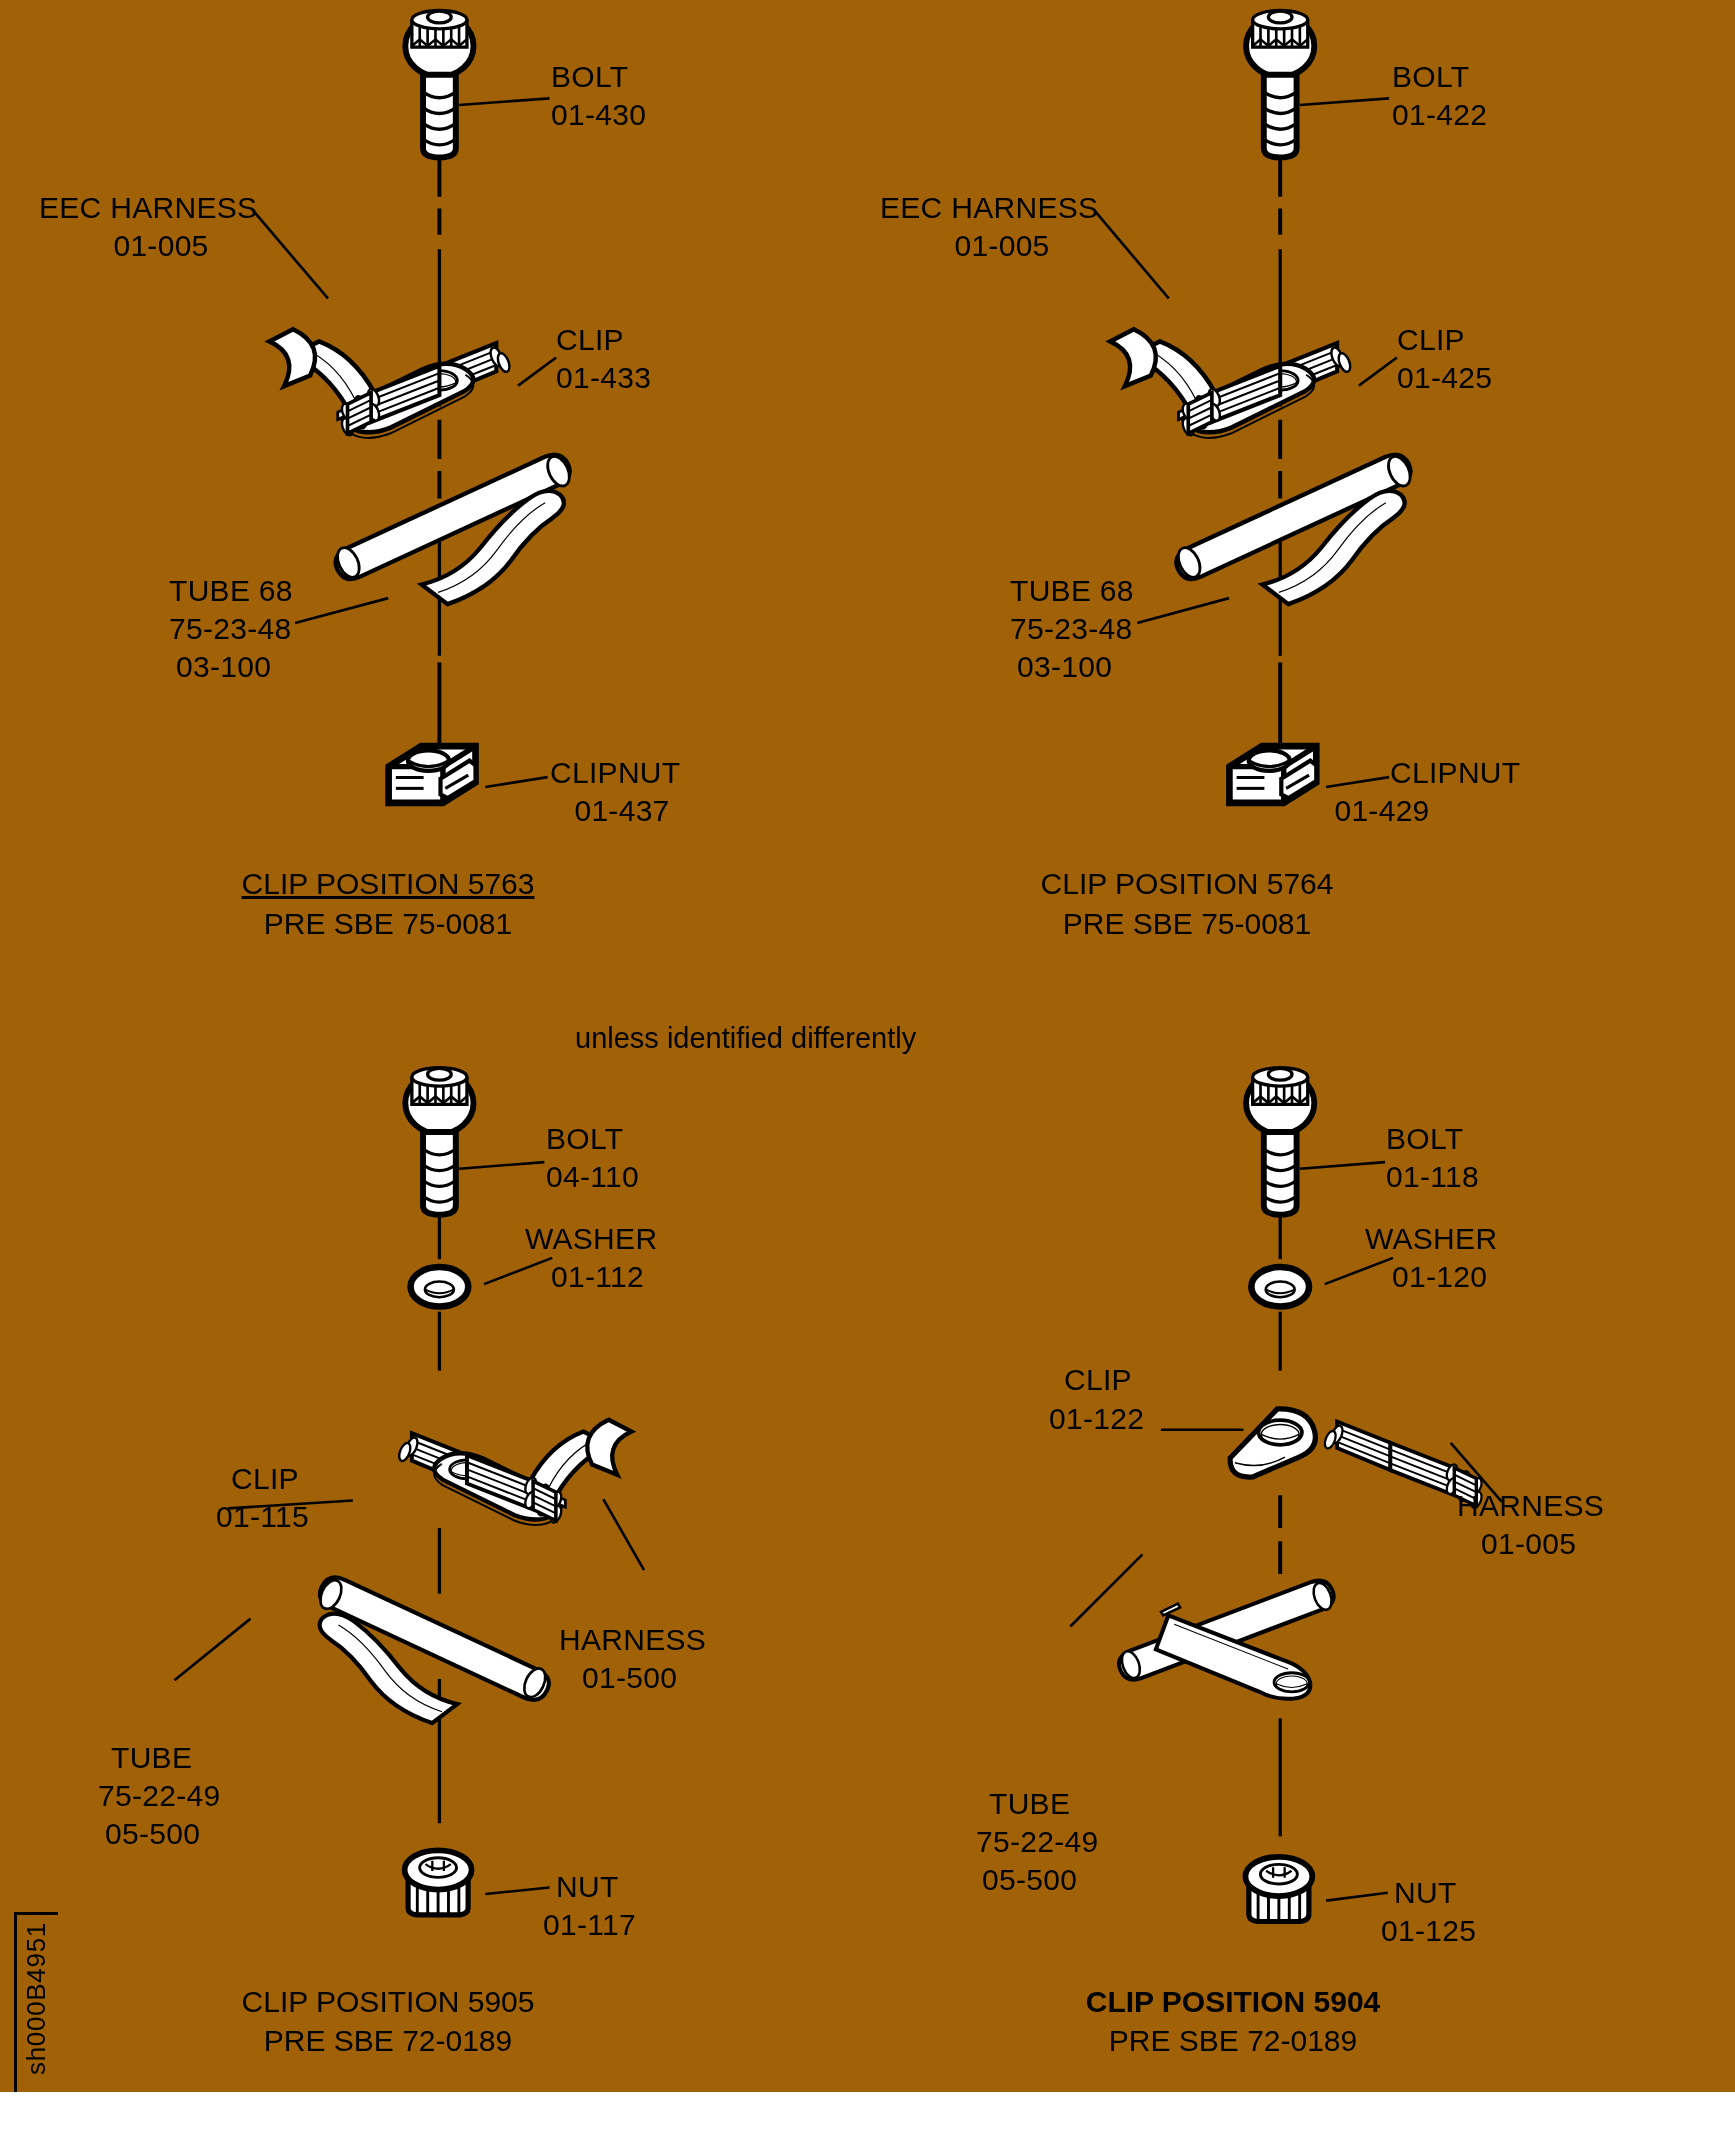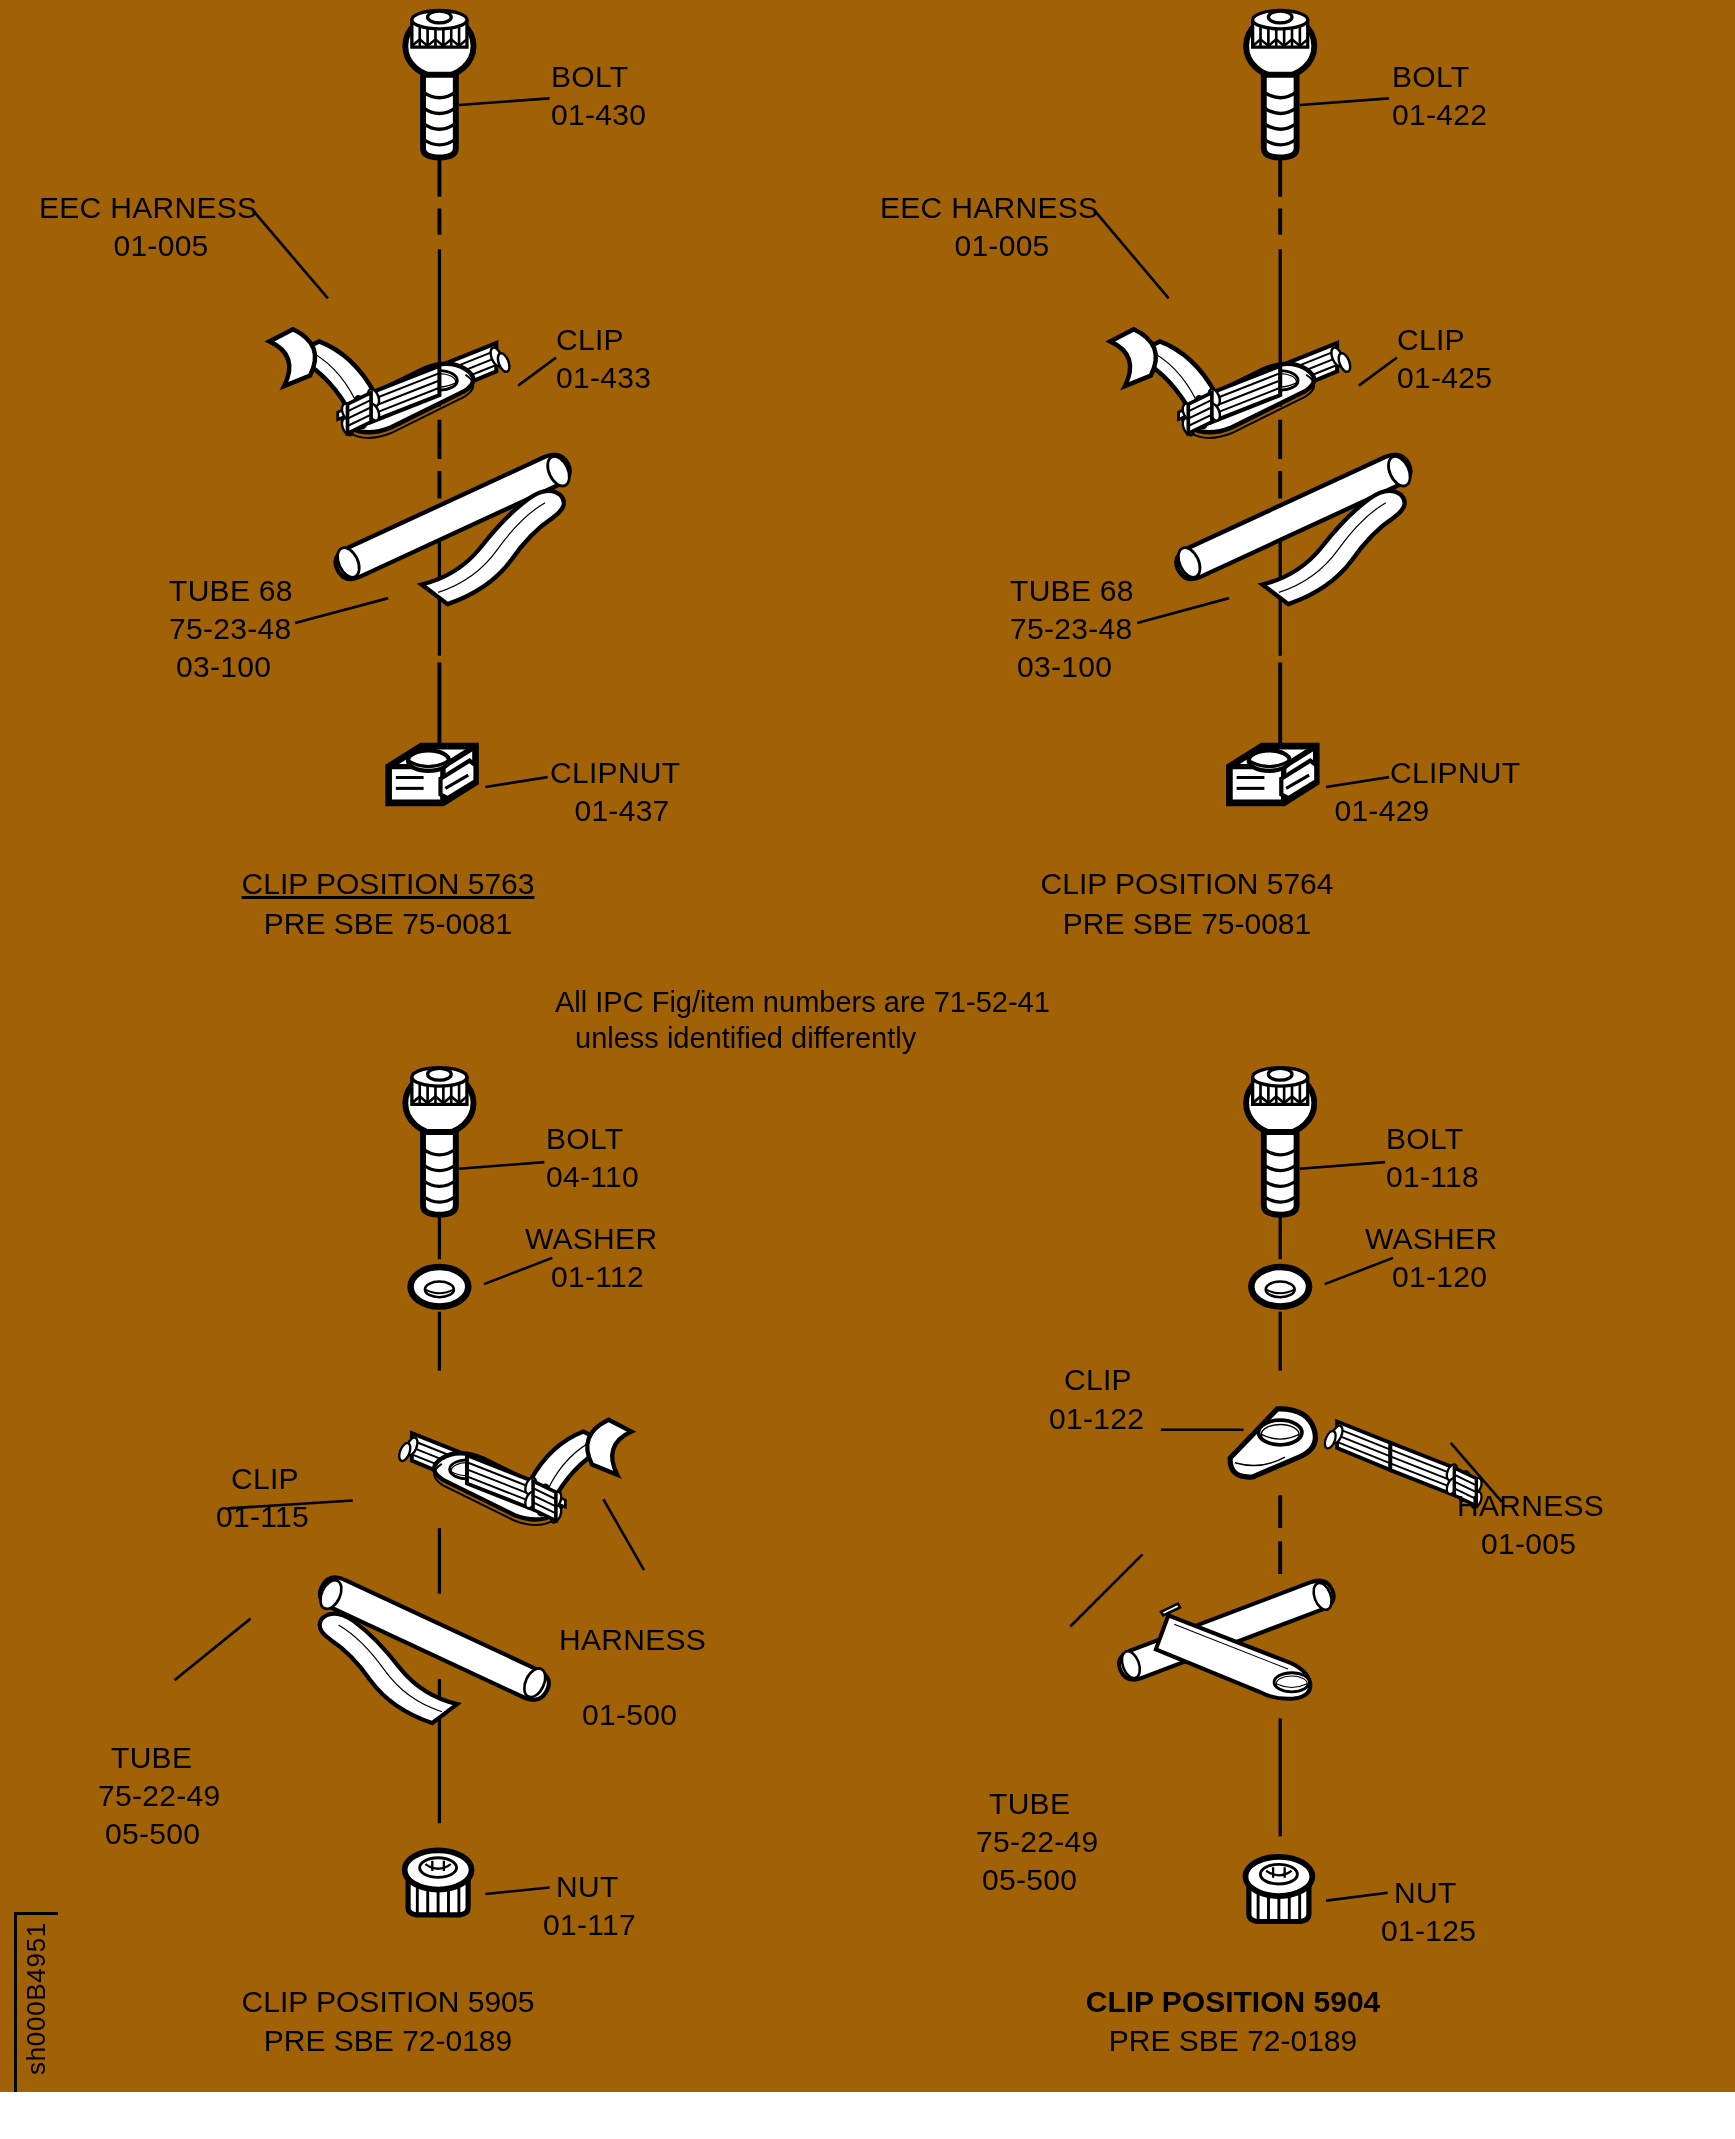--- a/index.html
+++ b/index.html
@@ -350,34 +350,33 @@
   <div class="lbl" style="left:1010px; top:572px;">TUBE 68</div>
   <div class="lbl" style="left:1010px; top:610px;">75-23-48</div>
   <div class="lbl" style="left:1017px; top:648px;">03-100</div>
 
   <div class="lbl" style="left:1390px; top:754px;">CLIPNUT</div>
   <div class="lbl c" style="left:1382px; top:792px;">01-429</div>
 
   <div class="caption" style="left:1187px; top:864px;">CLIP POSITION 5764</div>
   <div class="caption" style="left:1187px; top:904px;">PRE SBE 75-0081</div>
 
-  <div class="note" style="left:555px; top:984px;">All IPC Fig/item numbers are 71-52-41</div>
   <div class="note" style="left:555px; top:1020px;margin-left:20px;">unless identified differently</div>
 
   <div class="lbl" style="left:546px; top:1120px;">BOLT</div>
   <div class="lbl" style="left:546px; top:1158px;">04-110</div>
 
   <div class="lbl" style="left:525px; top:1220px;">WASHER</div>
   <div class="lbl" style="left:551px; top:1258px;">01-112</div>
 
   <div class="lbl" style="left:231px; top:1460px;">CLIP</div>
   <div class="lbl" style="left:216px; top:1498px;">01-115</div>
 
   <div class="lbl" style="left:559px; top:1621px;">HARNESS</div>
-  <div class="lbl" style="left:582px; top:1696px;">01-500</div>
+  <div class="lbl" style="left:582px; top:1659px;">01-500</div>
 
   <div class="lbl" style="left:111px; top:1739px;">TUBE</div>
   <div class="lbl" style="left:98px; top:1777px;">75-22-49</div>
   <div class="lbl" style="left:105px; top:1815px;">05-500</div>
 
   <div class="lbl" style="left:556px; top:1868px;">NUT</div>
   <div class="lbl" style="left:543px; top:1906px;">01-117</div>
 
   <div class="caption" style="left:388px; top:1982px;">CLIP POSITION 5905</div>
   <div class="caption" style="left:388px; top:2021px;">PRE SBE 72-0189</div>

